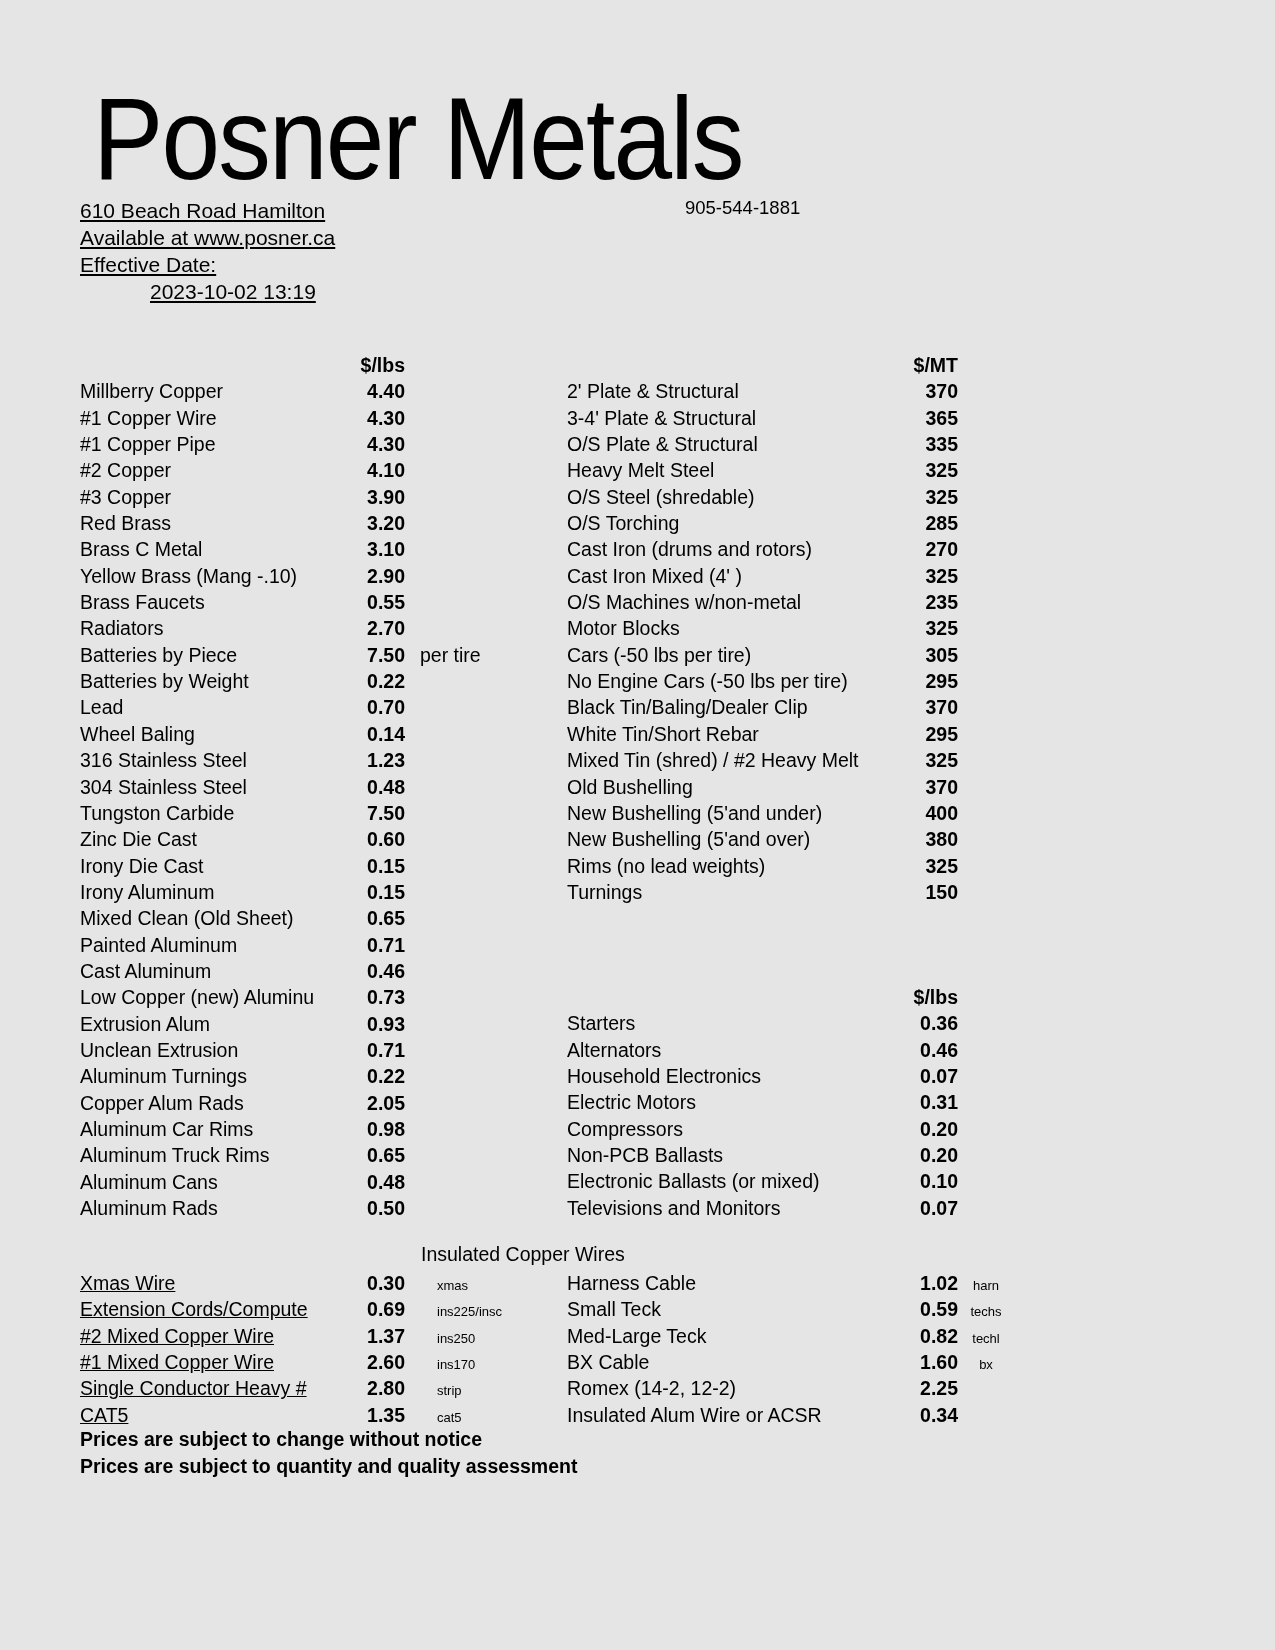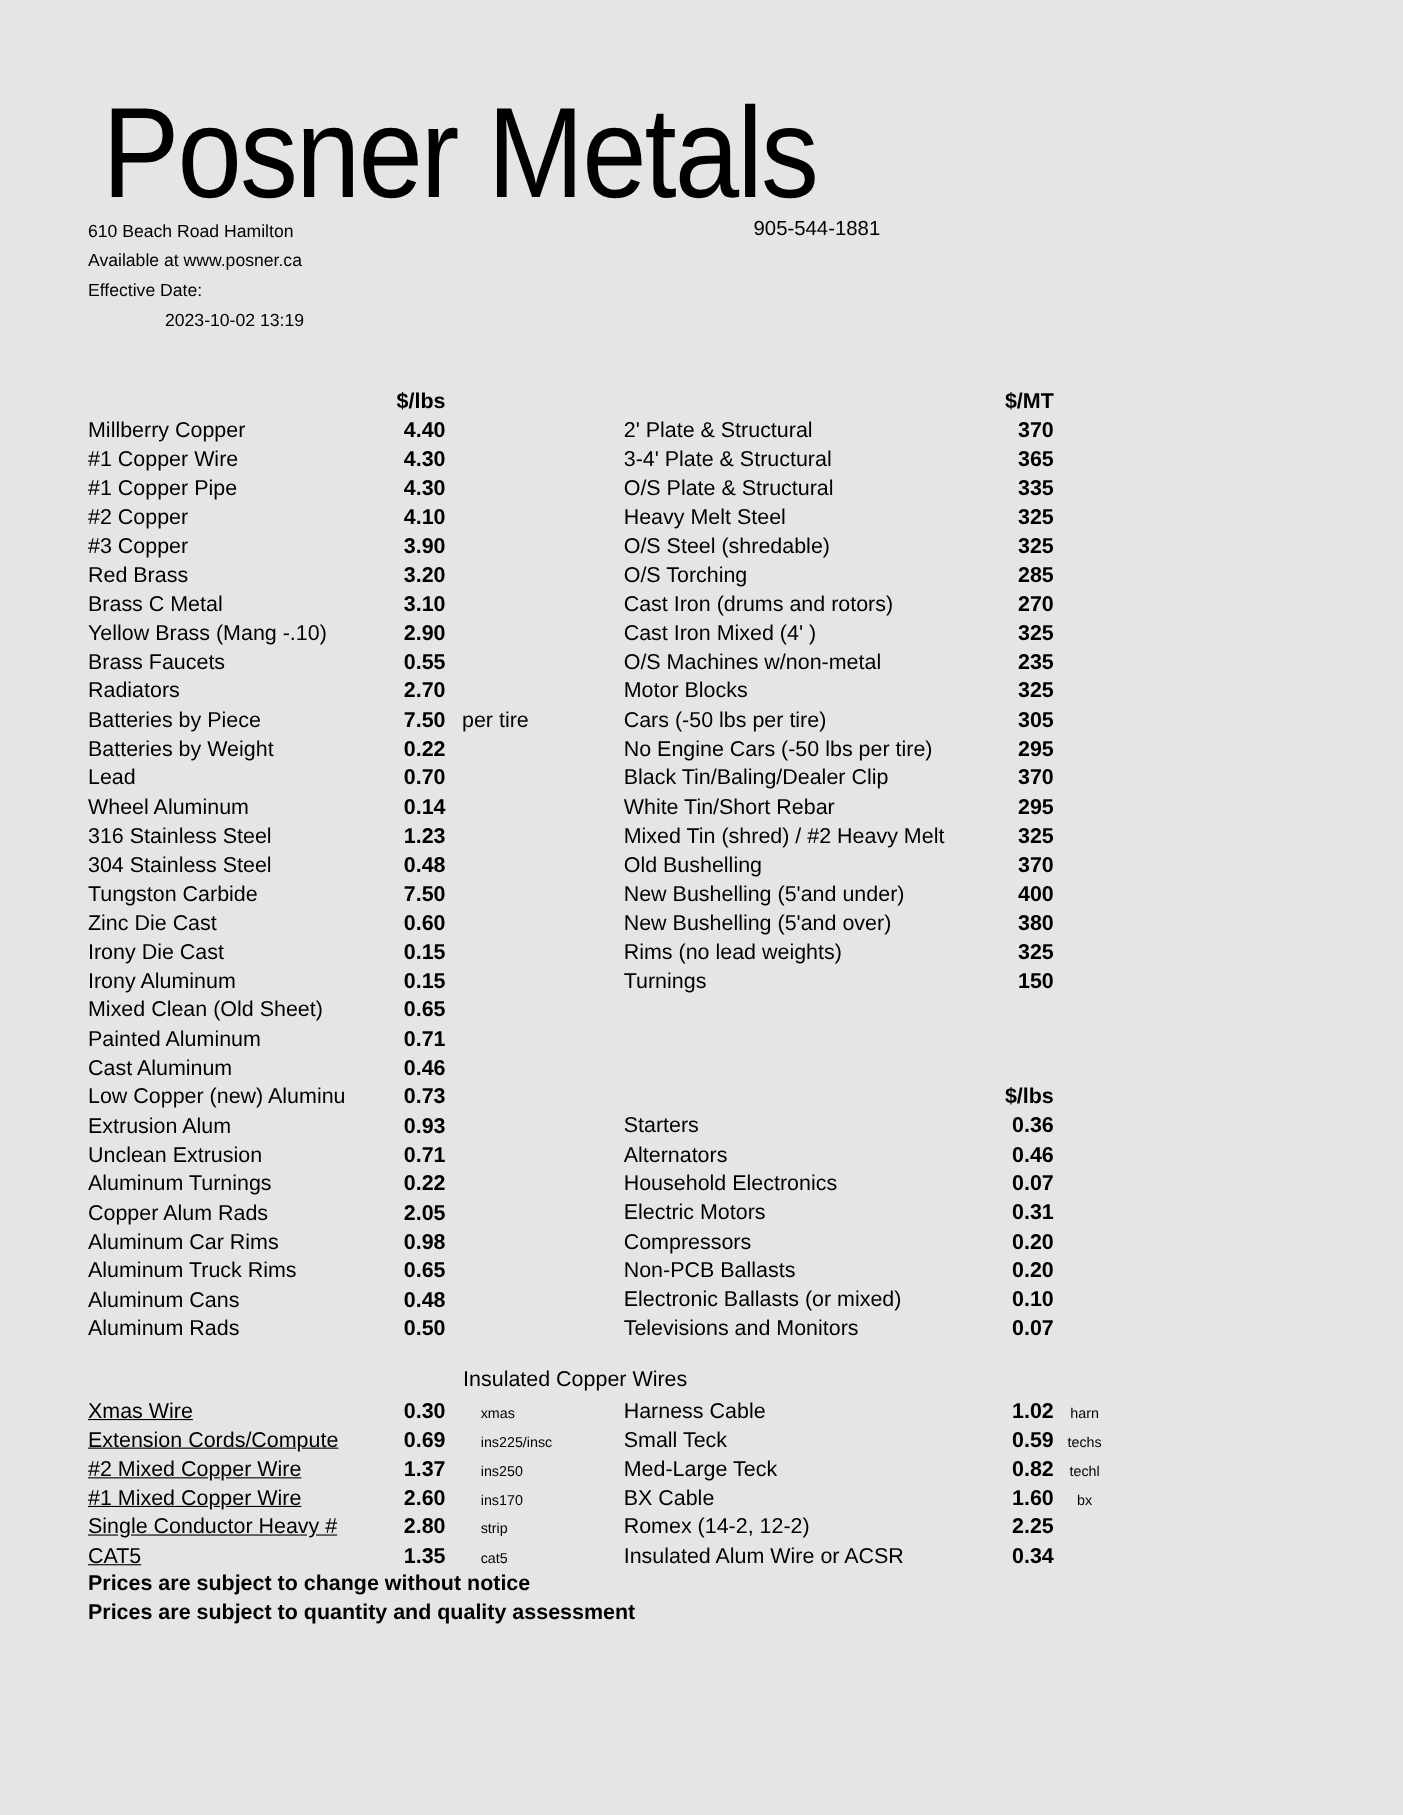--- a/index.html
+++ b/index.html
@@ -12,21 +12,21 @@
     overflow:hidden;
     margin:0 auto;
   }
   .doc-title{
     position:absolute;left:93px;top:80px;
     font-size:117px;line-height:1.0;font-weight:400;
     letter-spacing:-2px;
     transform:scaleX(0.90);transform-origin:left top;
     white-space:nowrap;
   }
-  .addr-block{position:absolute;left:80px;top:197px;font-size:16px;line-height:27px;white-space:nowrap;}
+  .addr-block{position:absolute;left:80px;top:197px;font-size:21px;line-height:27px;white-space:nowrap;text-decoration:underline;}
   .addr-line{display:block;}
   .date-line{display:block;margin-left:70px;}
   .phone{position:absolute;left:685px;top:197px;font-size:18.5px;white-space:nowrap;}
 
   .price-table{position:absolute;font-size:19.5px;line-height:26.35px;white-space:nowrap;}
   .row{display:flex;height:26.35px;align-items:baseline;}
   .lbl{overflow:hidden;font-weight:400;}
   .val{text-align:right;font-weight:700;}
   .note{margin-left:15px;font-weight:400;}
   .code{font-size:13px;font-weight:400;overflow:hidden;}
@@ -142,21 +142,21 @@
         <span class="lbl">Batteries by Weight</span>
         <span class="val">0.22</span>
         <span class="note"></span>
       </div>
       <div class="row">
         <span class="lbl">Lead</span>
         <span class="val">0.70</span>
         <span class="note"></span>
       </div>
       <div class="row">
-        <span class="lbl">Wheel Aluminum</span>
+        <span class="lbl">Wheel Baling</span>
         <span class="val">0.14</span>
         <span class="note"></span>
       </div>
       <div class="row">
         <span class="lbl">316 Stainless Steel</span>
         <span class="val">1.23</span>
         <span class="note"></span>
       </div>
       <div class="row">
         <span class="lbl">304 Stainless Steel</span>

